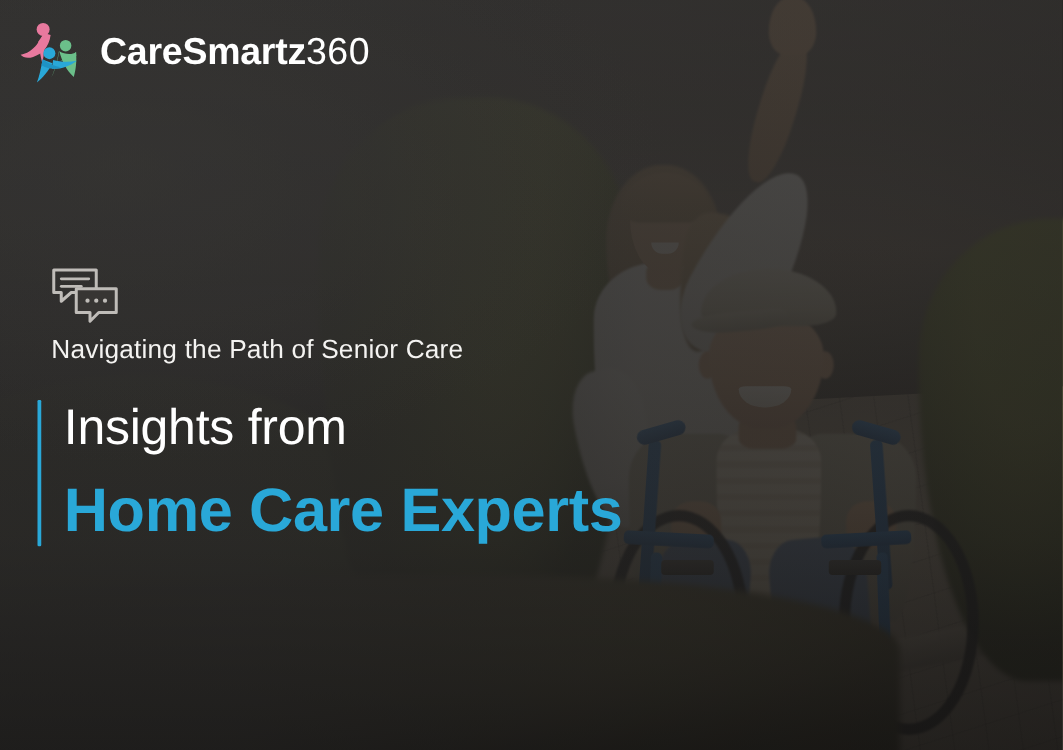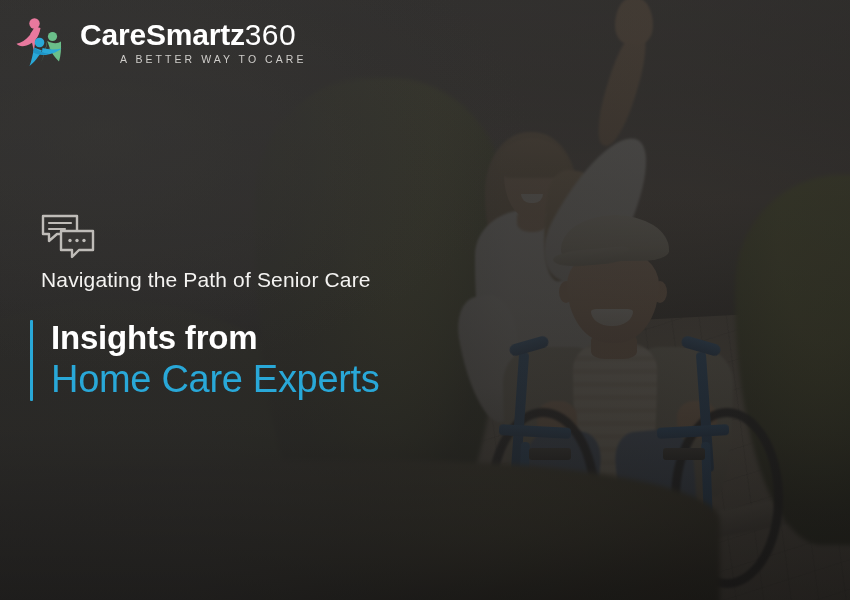--- a/index.html
+++ b/index.html
@@ -340,21 +340,21 @@
 
   
   .content { position: absolute; inset: 0; }
 
   
   .logo {
     position: absolute; left: 14px; top: 16px;
     display: flex; align-items: center; gap: 10px;
   }
   .logo-mark { width: 56px; height: 52px; flex: none; display: block; }
-  .logo-text { display: flex; flex-direction: column; }
+  .logo-text { display: flex; }
   .logo-wordmark {
     font-size: 30px; line-height: 1.06; color: #ffffff;
     letter-spacing: -.2px; white-space: nowrap;
   }
   .logo-wordmark .care { font-weight: 700; }
   .logo-wordmark .num { font-weight: 300; letter-spacing: .4px; }
   .logo-tagline {
     font-size: 10.5px; font-weight: 300; color: #cfcdca;
     letter-spacing: 3.05px; margin-top: 3px; padding-left: 40px;
     white-space: nowrap;
@@ -373,27 +373,27 @@
   
   .headline-wrap {
     position: absolute; left: 30px; top: 320px;
     display: flex; align-items: stretch; gap: 18px;
   }
   .accent-bar {
     width: 3px; background: #29a8d8; flex: none; border-radius: 1px;
   }
   .headline { display: flex; flex-direction: column; }
   .headline-line1 {
-    font-size: 33px; font-weight: 700; color: #ffffff;
+    font-size: 40px; font-weight: 400; color: #ffffff;
     line-height: 1.1; letter-spacing: -.2px; white-space: nowrap;
   }
   .headline-line2 {
-    font-size: 38px; font-weight: 400; color: #29a8d8;
+    font-size: 49px; font-weight: 700; color: #29a8d8;
     line-height: 1.12; letter-spacing: -.3px; white-space: nowrap;
-    margin-top: 2px;
+    margin-top: 18px;
   }
 </style>
 </head>
 <body>
 
 <div class="banner">
 
   <div class="photo">
     <div class="sky"></div>
     <div class="lake-treeline"></div>
@@ -480,21 +480,20 @@
         <path d="M33.2 24.8 C31.8 32.5 29.8 40 27 46.5 C30.2 39.8 32.2 32 33.4 25.2 Z" fill="#6BBF8A"></path>
         <path d="M46.9 25.6 C44 28.8 39.5 31.2 34.2 32.4 C38.6 32.6 43.8 31.2 47 28.8 Z" fill="#6BBF8A"></path>
 
         <circle cx="25.5" cy="26.5" r="4.8" fill="#29A8D8"></circle>
         <path d="M20 31.5 C18.8 38.5 17.5 45 15.5 50 C20 46.5 25 40.5 28 34.5 Z" fill="#29A8D8"></path>
         <path d="M28.5 32 C34 33.5 41 34 47.5 32.5 C42 37 34 39.5 27.5 39 Z" fill="#29A8D8"></path>
         <path d="M20.2 31.4 C24 34.6 29 36.8 34.5 37.8 C30 39.8 23.5 39 19.2 36.2 Z" fill="#1E93C4"></path>
       </svg>
       <div class="logo-text">
         <div class="logo-wordmark"><span class="care">CareSmartz</span><span class="num">360</span></div>
-        <div class="logo-tagline">A BETTER WAY TO CARE</div>
       </div>
     </div>
 
     <svg class="chat-icon" viewBox="0 0 54 47" fill="none">
       <path d="M2 2 H36 V20 H16 L8 27 V20 H2 Z" stroke="#BFBCB8" stroke-width="2.4" stroke-linejoin="round"></path>
       <line x1="8" y1="9" x2="30" y2="9" stroke="#BFBCB8" stroke-width="2.2" stroke-linecap="round"></line>
       <line x1="8" y1="15" x2="24" y2="15" stroke="#BFBCB8" stroke-width="2.2" stroke-linecap="round"></line>
       <path d="M20 17 H52 V36 H38 L31 43 V36 H20 Z" fill="#373533" stroke="#BFBCB8" stroke-width="2.4" stroke-linejoin="round"></path>
       <circle cx="29" cy="26.5" r="1.7" fill="#BFBCB8"></circle>
       <circle cx="36" cy="26.5" r="1.7" fill="#BFBCB8"></circle>

